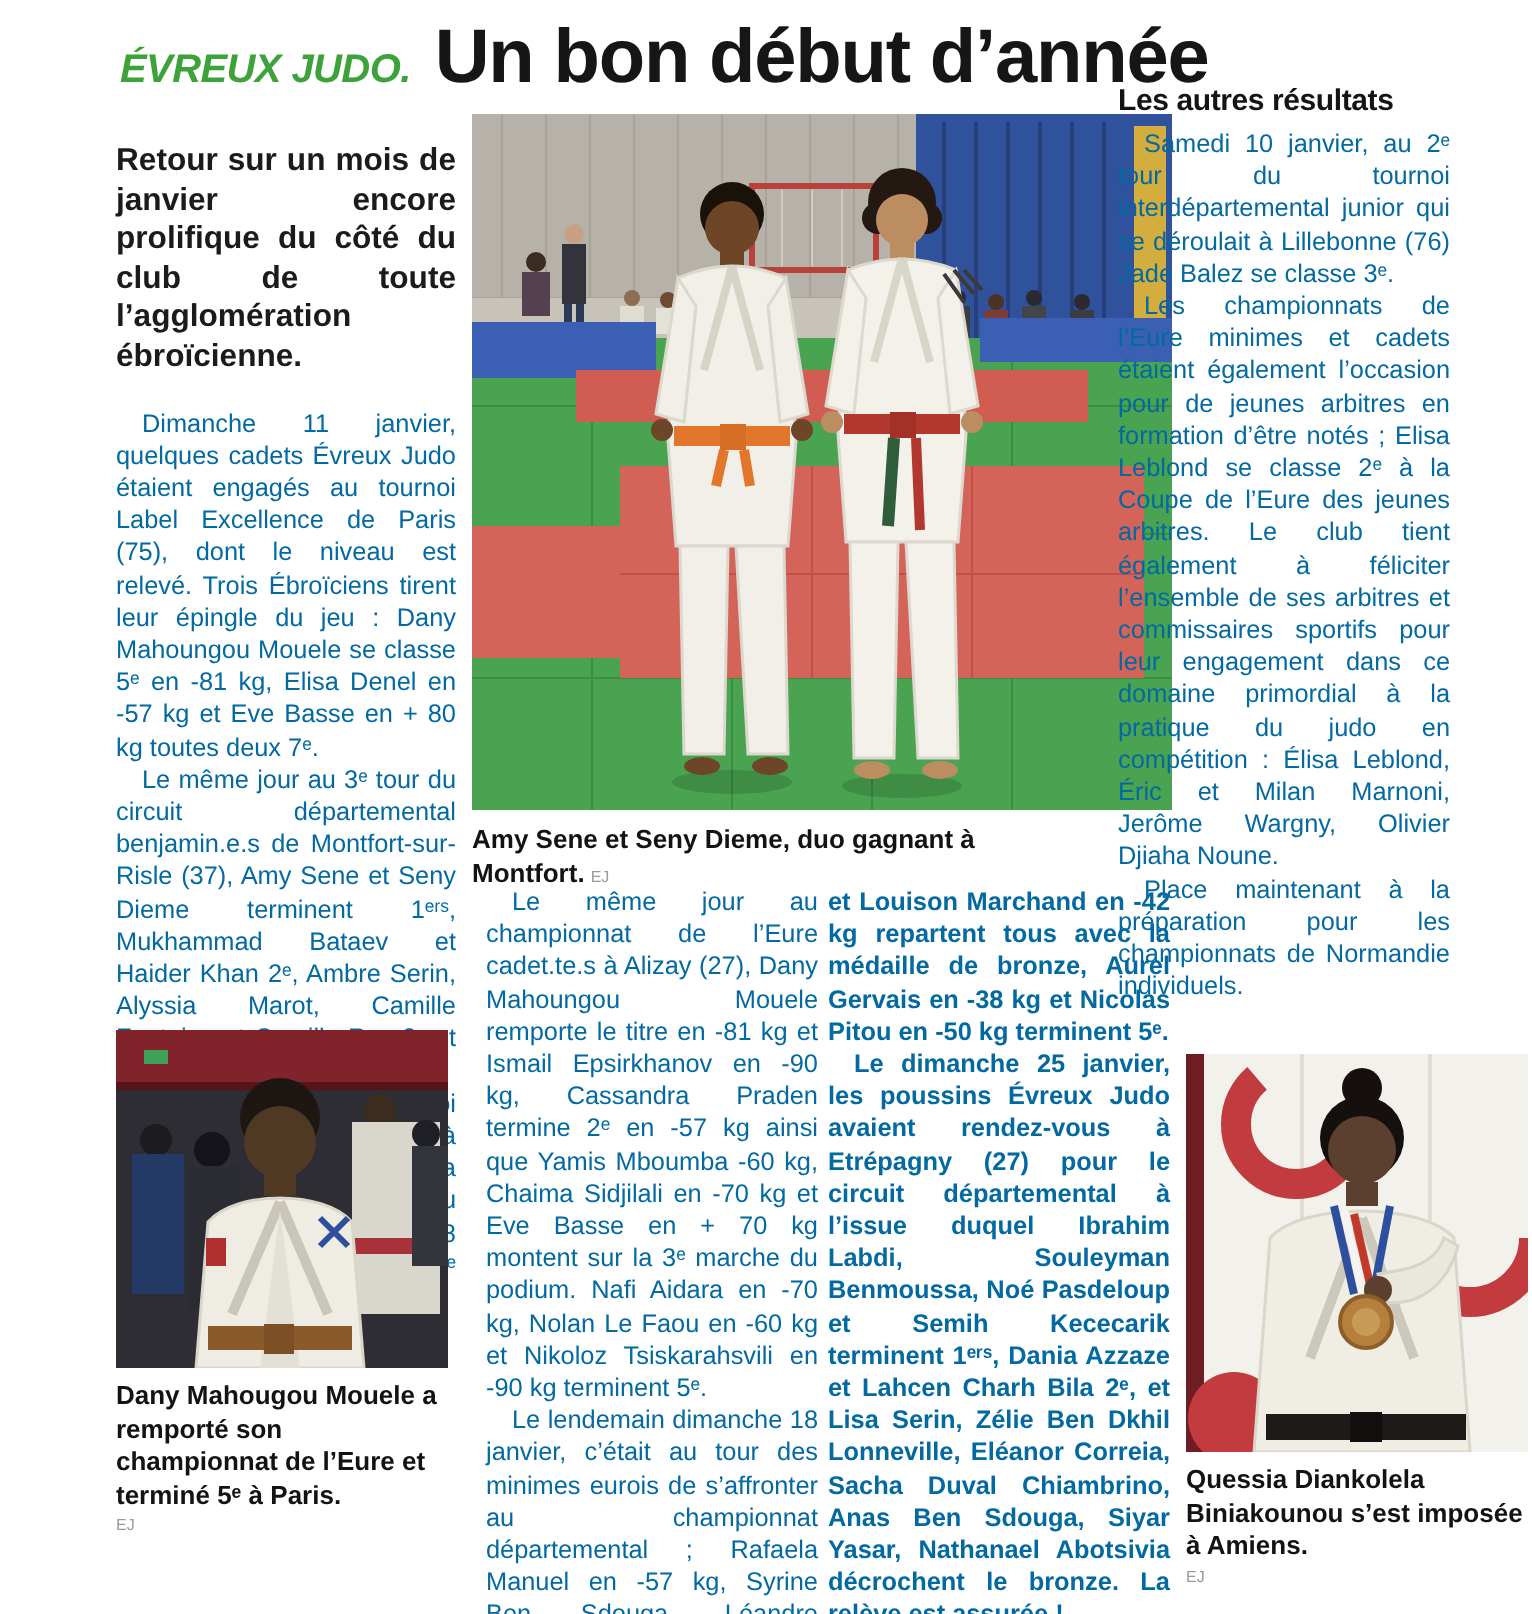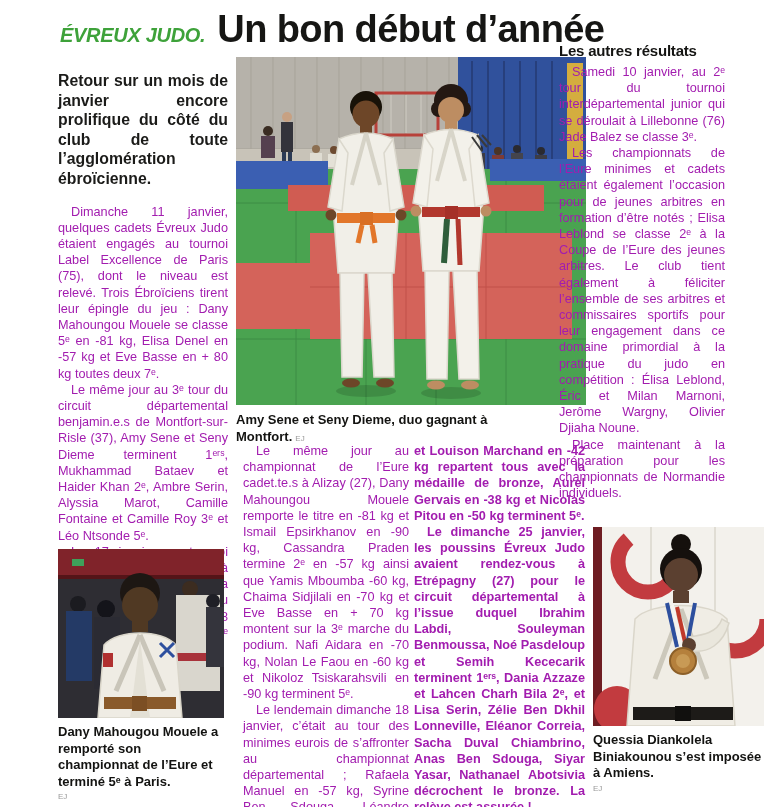--- a/index.html
+++ b/index.html
@@ -9,40 +9,40 @@
     font-family:"Liberation Sans", sans-serif; color:#1d1d1b;
   }
   .abs { position:absolute; }
 
   
   .headline { left:60px; top:8px; display:flex; align-items:baseline; gap:12px; white-space:nowrap; }
   .kicker { color:#3ea23a; font-weight:bold; font-size:20px; letter-spacing:-0.3px;font-style:italic; }
   .title  { color:#161614; font-weight:bold; font-size:38px; letter-spacing:-0.6px; }
 
   
-  .body-text { font-size:12.7px; line-height:16.2px; text-align:justify; hyphens:auto; -webkit-hyphens:auto; color:#a21caf; }
+  .body-text { font-size:12.7px; line-height:16.2px; text-align:justify; hyphens:auto; -webkit-hyphens:auto; color:#0369a1; }
   .body-text p { text-indent:13px; }
   .body-text p.noindent { text-indent:0; }
   .lead { font-weight:bold; font-size:15.8px; line-height:19.6px; text-align:justify; hyphens:auto; margin-bottom:15px; color:#1b1b19; }
   .col-header { font-weight:bold; font-size:15px; color:#141412; margin-bottom:5px; letter-spacing:-0.2px; }
 
   
   figure svg { display:block; }
   .caption { font-weight:bold; font-size:13px; line-height:16.5px; color:#131311; hyphens:auto; }
   .credit  { font-size:8px; color:#9a9a9a; font-weight:normal; }
   .caption .credit { margin-left:3px; }
   .credit-line { margin-top:2px; }
 
   .left-col   { left:58px;  top:55px;  width:170px;margin-top:16px; }
   .main-fig   { left:236px; top:57px;  width:299px; }
   .main-cap   { margin-top:7px; }
   .midcol-a   { left:243px; top:443px; width:166px; }
   .midcol-b   { left:414px; top:443px; width:171px;font-weight:bold; }
   .right-col  { left:559px; top:42px;  width:166px; }
-  .fig-left   { left:58px;  top:549px; width:166px; }
+  .fig-left   { left:58px;  top:515px; width:166px; }
   .fig-right  { left:593px; top:527px; width:171px; }
   .fig-left .caption, .fig-right .caption { margin-top:6px; }
 </style>
 </head>
 <body>
 
 <header class="abs headline">
   <span class="kicker">ÉVREUX JUDO.</span>
   <h1 class="title">Un bon début d’année</h1>
 </header>

